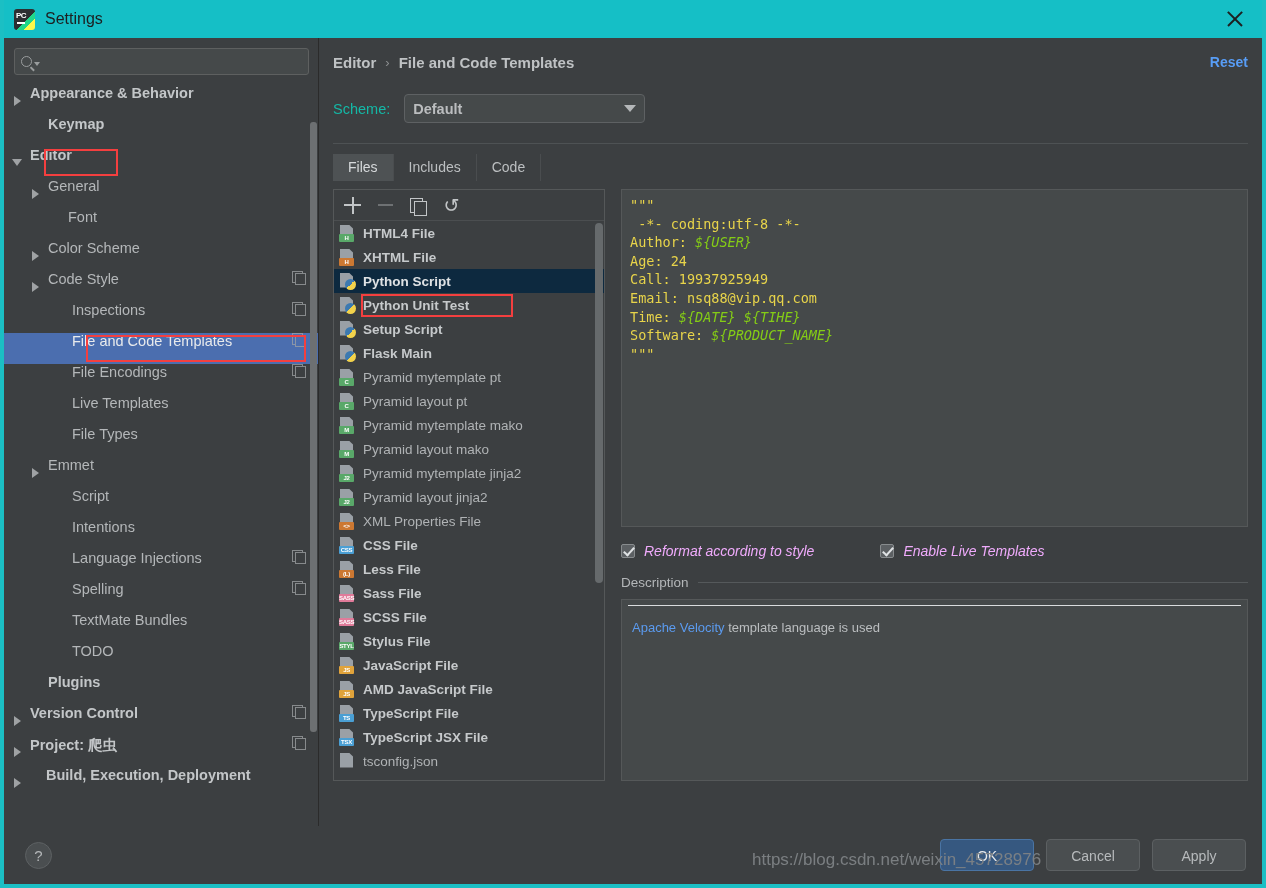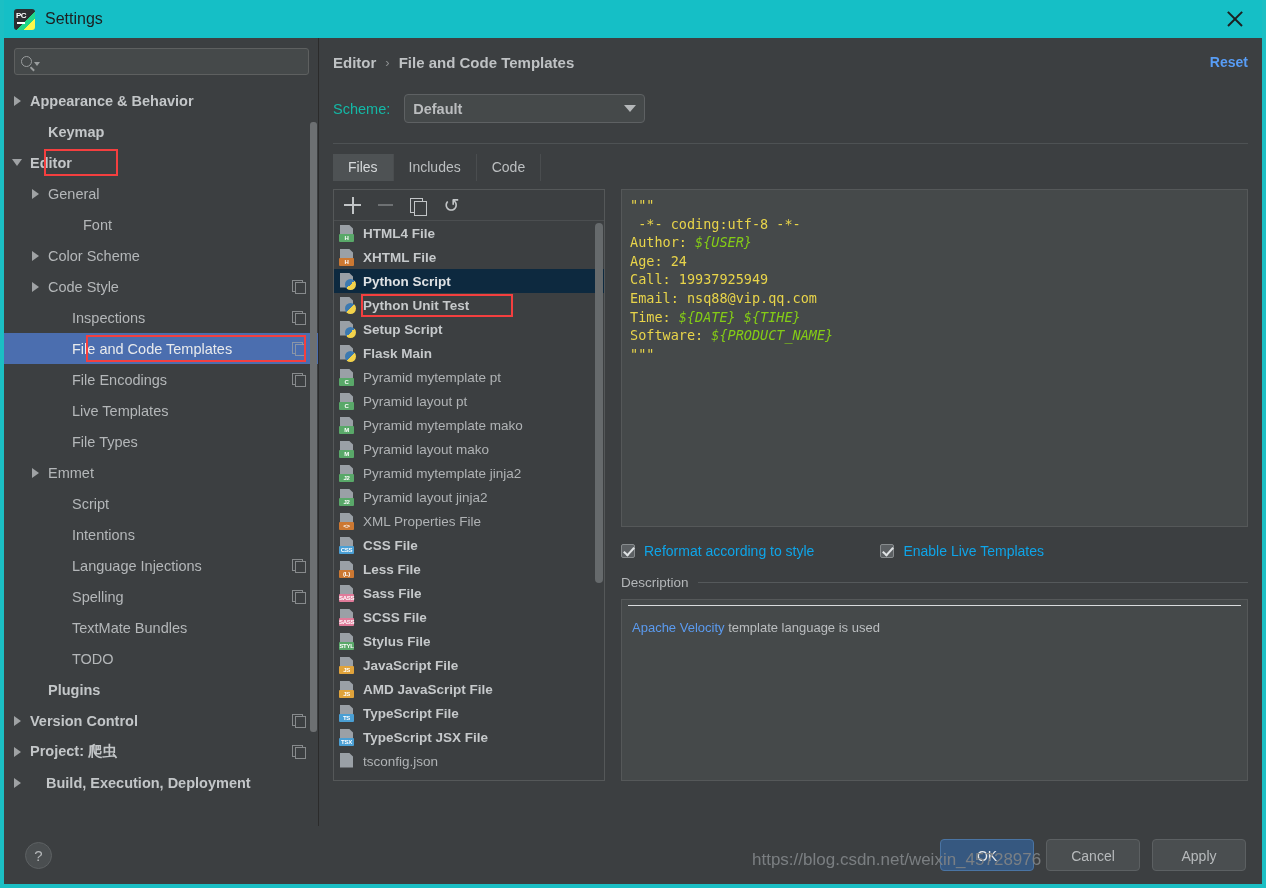--- a/index.html
+++ b/index.html
@@ -82,21 +82,21 @@
     border-top: 4px solid #9a9d9e;
   }
   .search-box input {
     flex: 1; background: transparent; border: none; outline: none;
     color: #bbbbbb; font-size: 13px; padding-left: 6px;
     font-family: "Liberation Sans", sans-serif;
   }
 
   .tree { padding-top: 4px; position: relative; }
   .tree-row {
-    height: 31px; display: flex; align-items: center;
+    height: 31px; display: flex; 
     position: relative; cursor: pointer; padding-right: 14px;
   }
   .tree-row.selected { background: #4b6eaf; }
   .tri {
     width: 14px; flex: none; margin-left: 6px;
     display: flex; align-items: center; justify-content: center;
   }
   .tri i {
     width: 0; height: 0; display:block;
     border-top: 5px solid transparent;
@@ -298,21 +298,21 @@
   .cbox {
     width: 14px; height: 14px; background: #5c6063;
     border: 1px solid #888c8e; border-radius: 2px;
     position: relative; flex: none; cursor: pointer;
   }
   .cbox::after {
     content:""; position:absolute; left:4px; top:0px;
     width:4px; height:9px; border: solid #dfe2e4;
     border-width: 0 2px 2px 0; transform: rotate(42deg);
   }
-  .cb-label { font-size: 14px; color: #0ea5e9; margin-left: 9px; }
+  .cb-label { font-size: 14px; color: #f0abfc; margin-left: 9px; font-style: italic; }
   .gap { width: 66px; }
 
   .desc-head {
     display: flex; align-items: center; margin-top: 4px; height: 20px;
   }
   .desc-head span { font-size: 13.5px; color: #b4b7b9; margin-right: 9px; }
   .desc-head i { flex: 1; height: 1px; background: #55595b; display:block; }
 
   .desc-box {
     margin-top: 7px; flex: 1; background: #45494a;
@@ -395,21 +395,21 @@
           </div>
           <div class="redbox" style="border-color: rgb(244, 63, 63); left: 40px; top: 68px; height: 27px; width: 73.6px;"></div>
           <div class="tree-row">
             <div class="tri" style="margin-left: 24px;">
               <i></i>
             </div>
             <span class="tree-label" style="margin-left: 6px;">General</span>
           </div>
           <div class="tree-row">
             <div class="tri" style="margin-left: 48px;"></div>
-            <span class="tree-label" style="margin-left: 17px;">Font</span>
+            <span class="tree-label" style="margin-left: 2px;">Font</span>
           </div>
           <div class="tree-row">
             <div class="tri" style="margin-left: 24px;">
               <i></i>
             </div>
             <span class="tree-label" style="margin-left: 6px;">Color Scheme</span>
           </div>
           <div class="tree-row">
             <div class="tri" style="margin-left: 24px;">
               <i></i>

